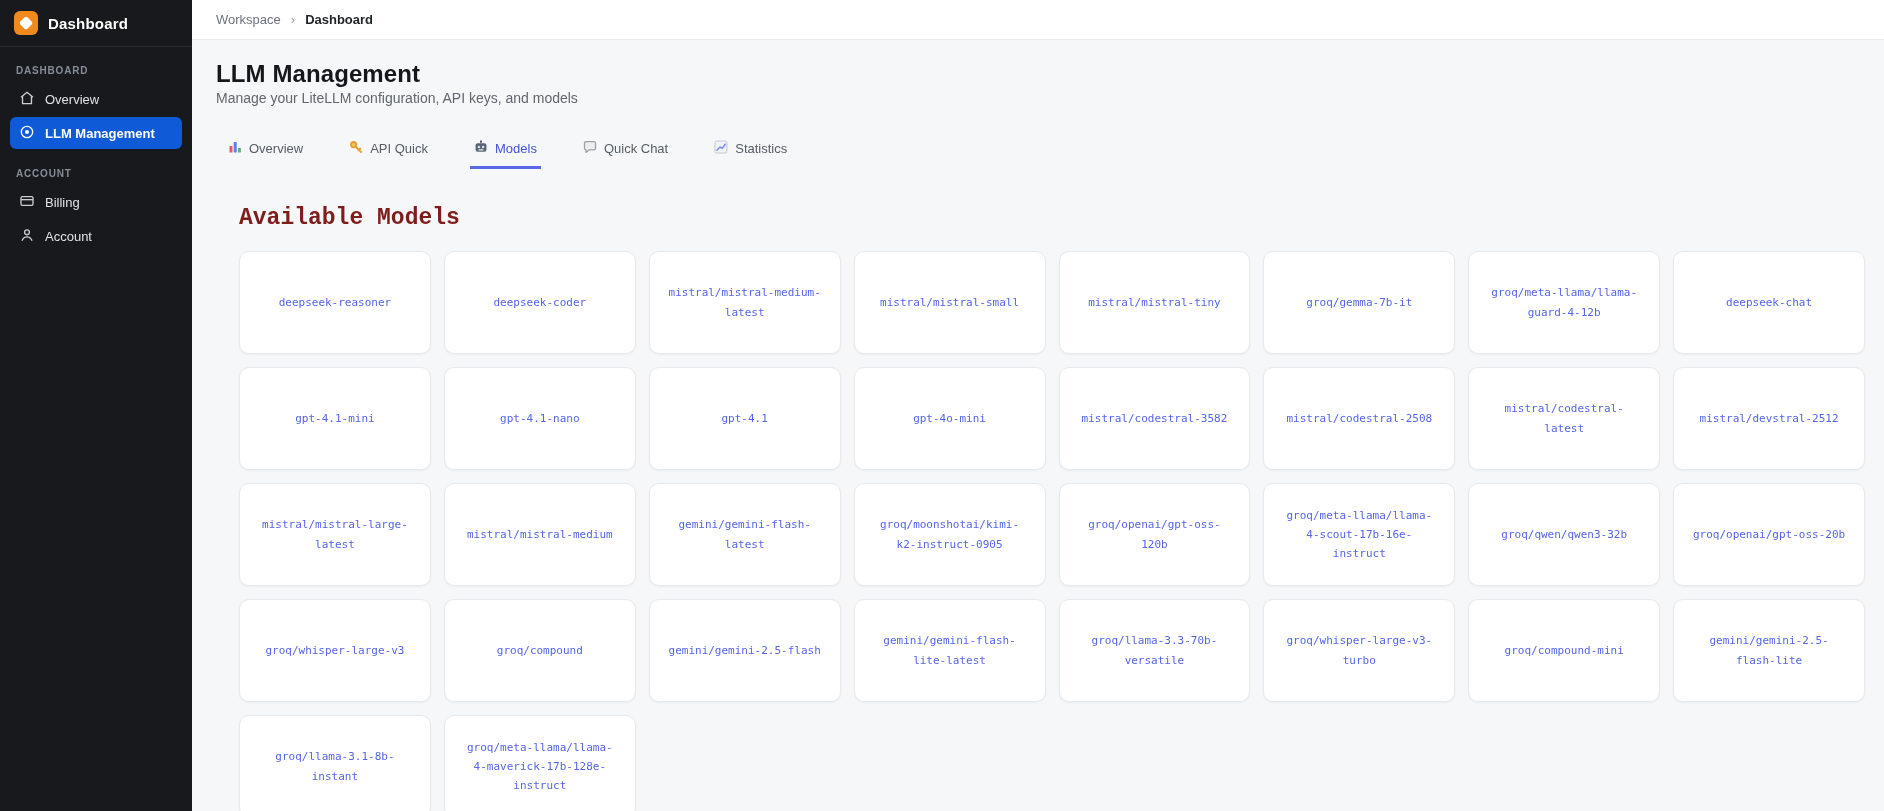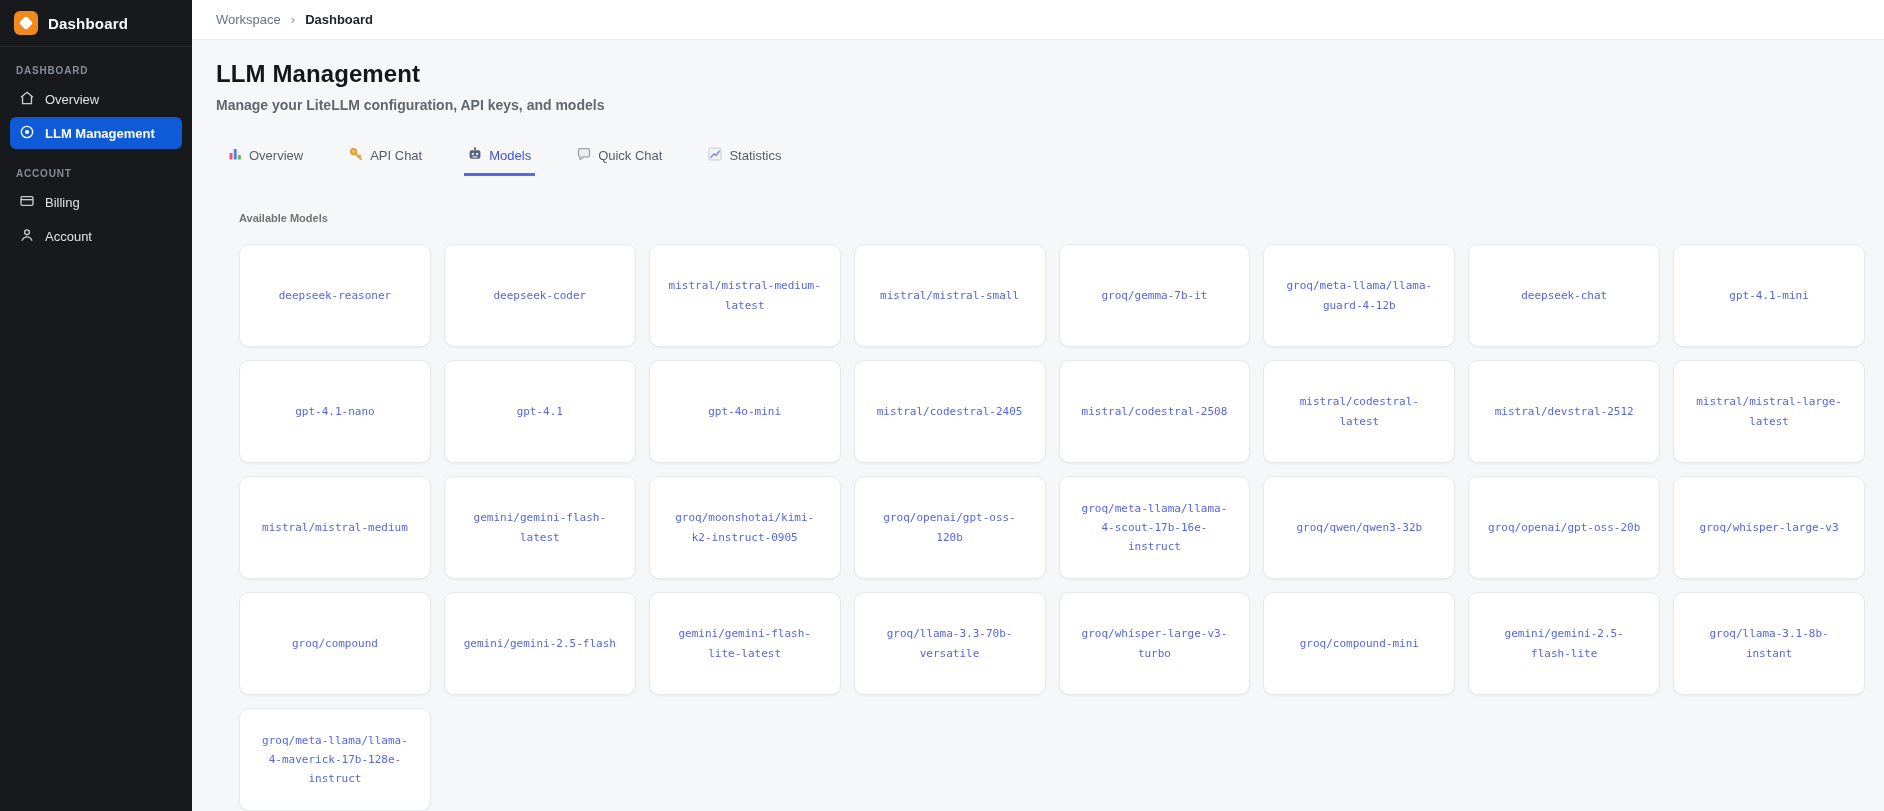--- a/index.html
+++ b/index.html
@@ -53,34 +53,34 @@
     display: flex; align-items: center; padding: 0 24px;
     flex: none;
   }
   .breadcrumb { display: flex; align-items: center; gap: 10px; font-size: 13px; }
   .crumb-link { color: #6b7280; cursor: pointer; }
   .crumb-sep { color: #9aa1a9; font-size: 13px; }
   .crumb-current { color: #1f2328; font-weight: 600; }
 
   .content { padding: 14px 19px 0 24px; flex: 1; }
   .page-title { font-size: 24px; font-weight: 700; color: #15171b; margin-top: 6px; letter-spacing: .1px; }
-  .page-subtitle { font-size: 14px; color: #61676f; margin-top: 9px; font-weight: bold; }
+  .page-subtitle { font-size: 14px; color: #61676f; margin-top: 2px; }
 
   .tabs { display: flex; gap: 38px; margin: 34px 0 0 8px; }
   .tab {
     display: flex; align-items: center; gap: 7px;
     font-size: 13px; color: #555d66; font-weight: 500;
     padding: 0 4px 9px 4px; cursor: pointer;
     border-bottom: 3px solid transparent;
   }
   .tab svg { flex: none; }
   .tab.active { color: #4153d3; font-weight: 400; border-bottom-color: #5968e6; }
 
   .models-section { margin-left: 23px; margin-top: 36px; }
-  .section-heading { font-size: 11px; font-weight: 700; color: #737373; }
+  .section-heading { font-size: 23px; font-weight: 700; color: #7f1d1d; font-family: Liberation Mono, monospace; }
   .models-grid {
     margin-top: 20px;
     display: grid;
     grid-template-columns: repeat(8, 1fr);
     gap: 13px;
   }
   .model-card {
     background: #ffffff;
     border: 1px solid #e8e9ec;
     border-radius: 10px;
@@ -178,21 +178,21 @@
         <span>Overview</span>
       </div>
       <div class="tab">
         <span>
           <svg width="14" height="14" viewBox="0 0 14 14" fill="none" stroke="#e3a237" stroke-width="2" stroke-linecap="round">
               <circle cx="4.6" cy="4.6" r="2.6" fill="#f3c659"></circle>
               <path d="M6.8 6.8 12 12"></path>
               <path d="M9.8 10 11.3 8.6"></path>
             </svg>
         </span>
-        <span>API Chat</span>
+        <span>API Quick</span>
       </div>
       <div class="tab active">
         <span>
           <svg width="14" height="14" viewBox="0 0 14 14">
               <line x1="7" y1="1" x2="7" y2="3" stroke="#5a6273" stroke-width="1.4"></line>
               <circle cx="7" cy="1.4" r="1.1" fill="#5a6273"></circle>
               <rect x="1.6" y="3.2" width="10.8" height="8.6" rx="2" fill="#5a6273"></rect>
               <circle cx="4.9" cy="7" r="1.3" fill="#bfe3ff"></circle>
               <circle cx="9.1" cy="7" r="1.3" fill="#bfe3ff"></circle>
               <rect x="4.4" y="9.3" width="5.2" height="1.1" rx=".55" fill="#e8edf4"></rect>
@@ -231,20 +231,23 @@
   </div>
 
   <div class="model-card">
     <span class="model-name">mistral/mistral-medium-latest</span>
   </div>
 
   <div class="model-card">
     <span class="model-name">mistral/mistral-small</span>
   </div>
 
+  <div class="model-card">
+    <span class="model-name">mistral/mistral-tiny</span>
+  </div>
 
   <div class="model-card">
     <span class="model-name">groq/gemma-7b-it</span>
   </div>
 
   <div class="model-card">
     <span class="model-name">groq/meta-llama/llama-guard-4-12b</span>
   </div>
 
   <div class="model-card">
@@ -261,21 +264,21 @@
 
   <div class="model-card">
     <span class="model-name">gpt-4.1</span>
   </div>
 
   <div class="model-card">
     <span class="model-name">gpt-4o-mini</span>
   </div>
 
   <div class="model-card">
-    <span class="model-name">mistral/codestral-2405</span>
+    <span class="model-name">mistral/codestral-3582</span>
   </div>
 
   <div class="model-card">
     <span class="model-name">mistral/codestral-2508</span>
   </div>
 
   <div class="model-card">
     <span class="model-name">mistral/codestral-latest</span>
   </div>
 

